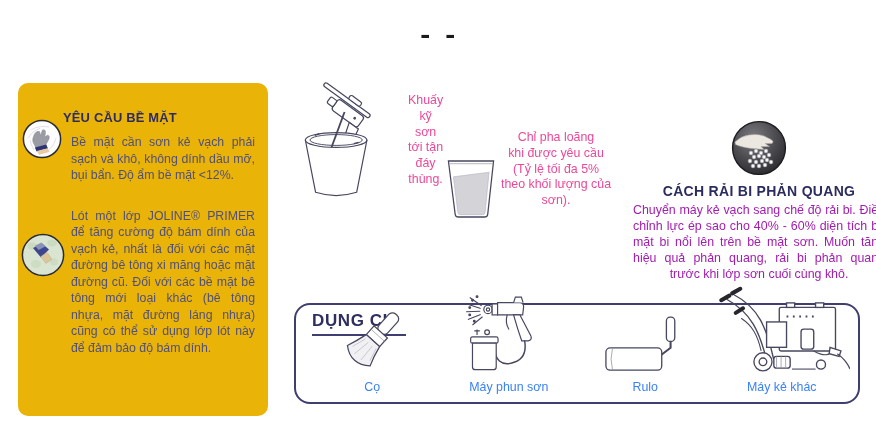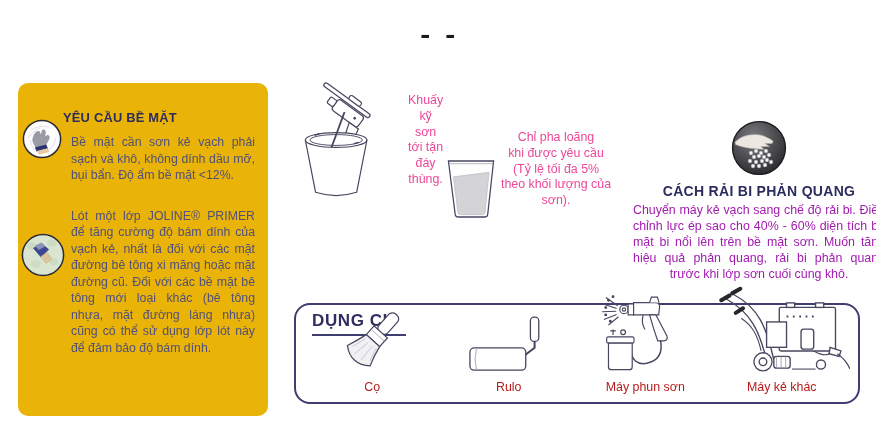--- a/index.html
+++ b/index.html
@@ -28,21 +28,21 @@
   .step-dilute{left:443px;top:122px;width:170px;}
   
   .bead-sec{position:absolute;left:620px;top:120px;width:252px;display:flex;flex-direction:column;align-items:center;margin-left:13px;}
   .bead-sec h3{margin:7px 0 3px 0;font-size:14px;font-weight:700;color:#2c2c5e;letter-spacing:.3px;text-align:center;}
   .bead-sec p{margin:0;font-size:12.4px;line-height:1.29;color:#a21caf;text-align:justify;text-align-last:center;}
   
   .tools-box{position:absolute;left:294px;top:303px;width:566px;height:101px;border:2.5px solid #3e3e70;border-radius:16px;background:#fff;box-sizing:border-box;}
   .tools-heading{position:absolute;left:16px;top:6px;font-size:17px;font-weight:700;color:#2e2e60;letter-spacing:.6px;border-bottom:2.5px solid #3e3e70;padding:0 10px 3px 0;}
   .tools-row{position:absolute;left:8px;right:8px;top:10px;bottom:4px;display:flex;}
   .tool{flex:1;display:flex;flex-direction:column;align-items:center;justify-content:flex-end;gap:3px;padding-bottom:4px;}
-  .tool .label{font-size:12.4px;color:#b91c1c;}
+  .tool .label{font-size:12.4px;color:#3b82f6;}
   svg{display:block;}
 </style>
 </head>
 <body>
 
 <div class="canvas">
 
   <div class="title-row">
     <span class="title-dash">-</span>
     <span class="title-dash">-</span>
@@ -167,32 +167,20 @@
               <path d="M29.5,39 Q26,52 22,62 Q30,69 39,69 Q48,69 56,62 Q52,52 49.5,39 Z" fill="#f1f1f4"></path>
               <path d="M32,43 L27,59 M37,44 L34,64 M43,44 L44,64 M48,43 L52,58" stroke="#c6c6d0" stroke-width="1"></path>
             </g>
           </svg>
         </span>
         <span class="label">Cọ</span>
       </div>
 
       <div class="tool">
         <span>
-          <svg width="80" height="62" viewBox="0 0 86 64" fill="none" stroke="#474760" stroke-width="1.4">
-            <rect x="66" y="1" width="9" height="26" rx="4" fill="#fff"></rect>
-            <path d="M70.5,27 V34 L60,42" stroke-width="2.2"></path>
-            <rect x="1" y="34" width="60" height="24" rx="4.5" fill="#fff"></rect>
-            <path d="M8,35 Q5,46 8,57" stroke="#9a9aa8" stroke-width=".9"></path>
-          </svg>
-        </span>
-        <span class="label">Rulo</span>
-      </div>
-
-      <div class="tool">
-        <span>
           <svg width="92" height="84" viewBox="0 0 100 92" fill="none" stroke="#474760" stroke-width="1.3">
             <g stroke-width="1.2">
               <path d="M20,14 L7,5 M19,17 L4,12 M18.5,20 L3,20.5 M19,23.5 L5,29 M21,26 L10,35"></path>
               <circle cx="10" cy="8" r="1" fill="#474760"></circle>
                 <circle cx="7" cy="16" r="1" fill="#474760"></circle>
               <circle cx="7" cy="24" r="1" fill="#474760"></circle>
                 <circle cx="12" cy="31" r="1" fill="#474760"></circle>
               <circle cx="15" cy="4" r="1" fill="#474760"></circle>
             </g>
             <circle cx="27" cy="18" r="4.6" fill="#fff"></circle>
@@ -203,20 +191,32 @@
             <path d="M62,24 L74,47 Q75.5,51.5 71,52.5 L64,52.5 Q59.5,40 55,24 Z" fill="#fff"></path>
             <path d="M48,24 Q45.5,33 50,40"></path>
             <path d="M67,52 Q71,73 52,77 Q36,80 34,61" stroke-width="1.6"></path>
             <path d="M15,40 v6 M12,41.5 h6"></path>
             <circle cx="26" cy="43" r="2.6" fill="#fff"></circle>
             <rect x="8" y="48" width="30" height="7" rx="2" fill="#fff"></rect>
             <path d="M10,55 H36 V81 Q36,84 33,84 H13 Q10,84 10,81 Z" fill="#fff"></path>
           </svg>
         </span>
         <span class="label">Máy phun sơn</span>
+      </div>
+
+      <div class="tool">
+        <span>
+          <svg width="80" height="62" viewBox="0 0 86 64" fill="none" stroke="#474760" stroke-width="1.4">
+            <rect x="66" y="1" width="9" height="26" rx="4" fill="#fff"></rect>
+            <path d="M70.5,27 V34 L60,42" stroke-width="2.2"></path>
+            <rect x="1" y="34" width="60" height="24" rx="4.5" fill="#fff"></rect>
+            <path d="M8,35 Q5,46 8,57" stroke="#9a9aa8" stroke-width=".9"></path>
+          </svg>
+        </span>
+        <span class="label">Rulo</span>
       </div>
 
       <div class="tool">
         <span>
           <svg width="136" height="92" viewBox="0 0 150 96" fill="none" stroke="#474760" stroke-width="1.5">
             <path d="M58,80 C50,48 41,28 14,13"></path>
             <path d="M66,80 C58,44 49,22 22,8"></path>
             <path d="M52,70 C48,52 42,42 30,34" stroke-width="1.2"></path>
             <g stroke="#26262c" stroke-width="4.5" stroke-linecap="round">
               <path d="M8,14 L17,9"></path>

